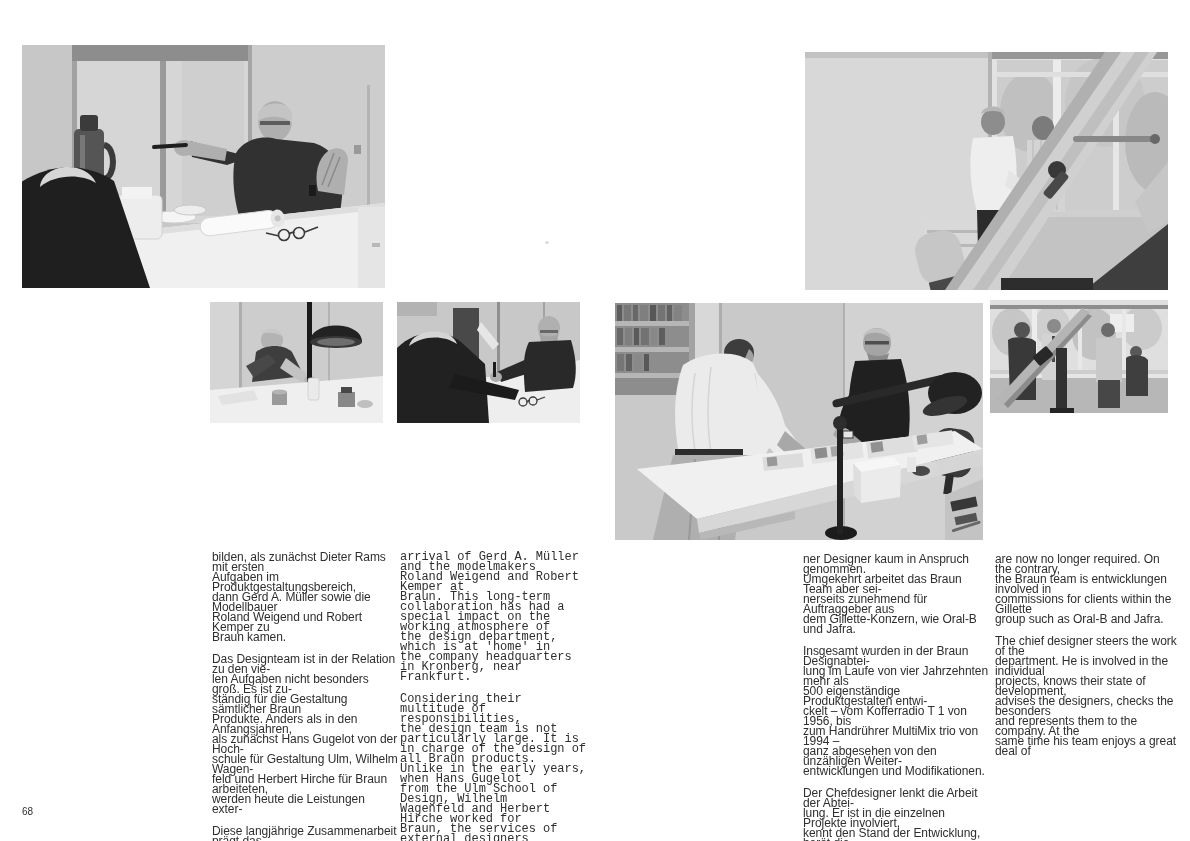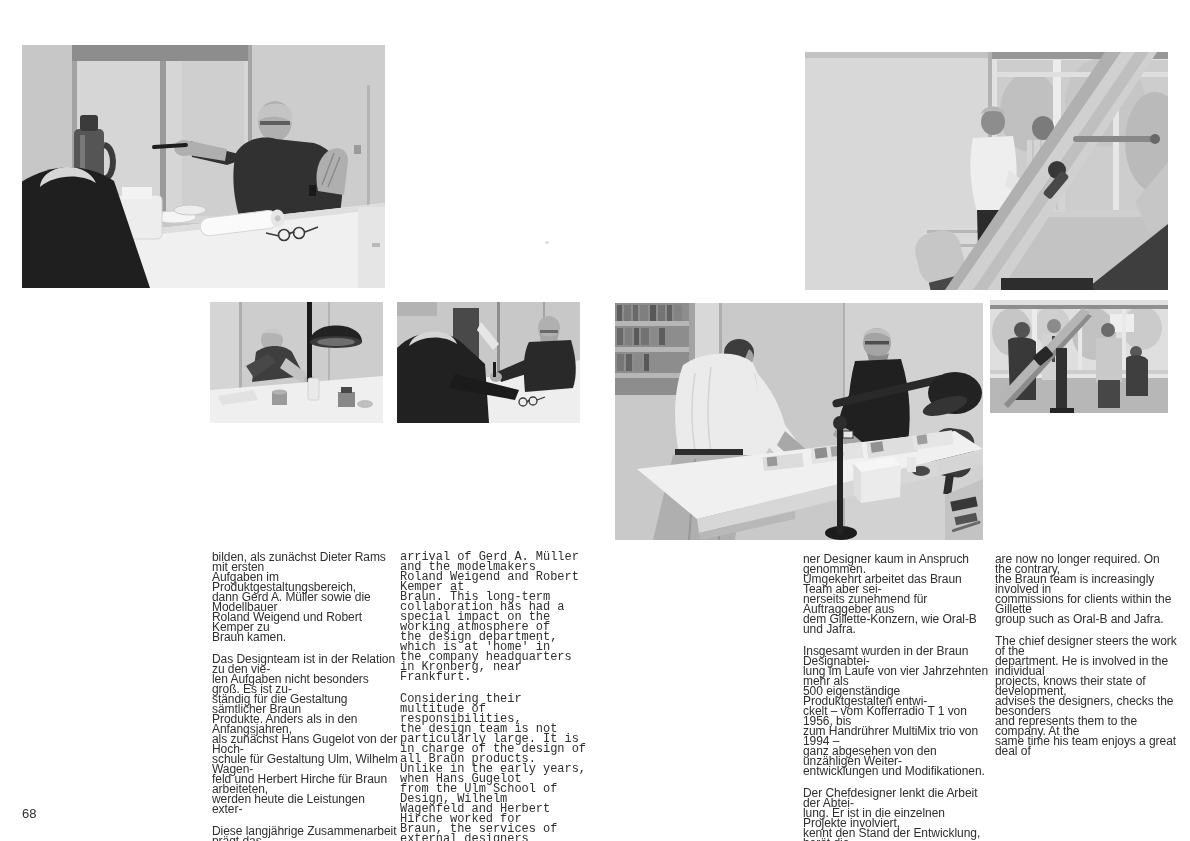--- a/index.html
+++ b/index.html
@@ -7,21 +7,21 @@
     position:relative;width:1190px;height:841px;background:#ffffff;
     font-family:"Liberation Sans","DejaVu Sans",sans-serif;overflow:hidden;
   }
   .photo{position:absolute;overflow:hidden;background:#cfcfcd;filter:grayscale(1);}
   .photo svg{display:block;width:100%;height:100%;}
   .col{
     position:absolute;color:#2e2e2e;font-size:12px;line-height:10px;
     letter-spacing:-0.05px;
   }
   .col p{margin:0 0 12.2px 0;white-space:pre-line;}
-  .pagenum{position:absolute;color:#2e2e2e;font-size:13px;}
+  .pagenum{position:absolute;color:#2e2e2e;font-size:10px;}
   .artifact-dot{position:absolute;width:4px;height:3px;border-radius:50%;background:#dcdcda;}
 </style>
 </head>
 <body>
 
 <div class="spread">
 
   <div class="photo" style="left:22px;top:45px;width:363px;height:243px;" role="img" aria-label="Black-and-white photo: Dieter Rams in a dark shirt gesturing with a pen at a white table; paper roll and glasses on the table, listener in the foreground">
     <svg viewBox="0 0 363 243" preserveAspectRatio="none">
       <rect width="363" height="243" fill="#c7c7c5"></rect>
@@ -407,21 +407,21 @@
     <p>Der Chefdesigner lenkt die Arbeit der Abtei-
 lung. Er ist in die einzelnen Projekte involviert,
 kennt den Stand der Entwicklung, berät die
 Designer, prüft die Entwürfe und vertritt sie im
 Unternehmen. Zugleich genießen seine
 Mitarbeiter aber große Unabhängigkeit. Die</p>
   </div>
 
   <div class="col" style="left:995px;top:554px;width:182px;">
     <p>are now no longer required. On the contrary,
-the Braun team is increasingly involved in
+the Braun team is entwicklungen involved in
 commissions for clients within the Gillette
 group such as Oral-B and Jafra.</p>
     <p>The chief designer steers the work of the
 department. He is involved in the individual
 projects, knows their state of development,
 advises the designers, checks the besonders
 and represents them to the company. At the
 same time his team enjoys a great deal of</p>
   </div>
 

